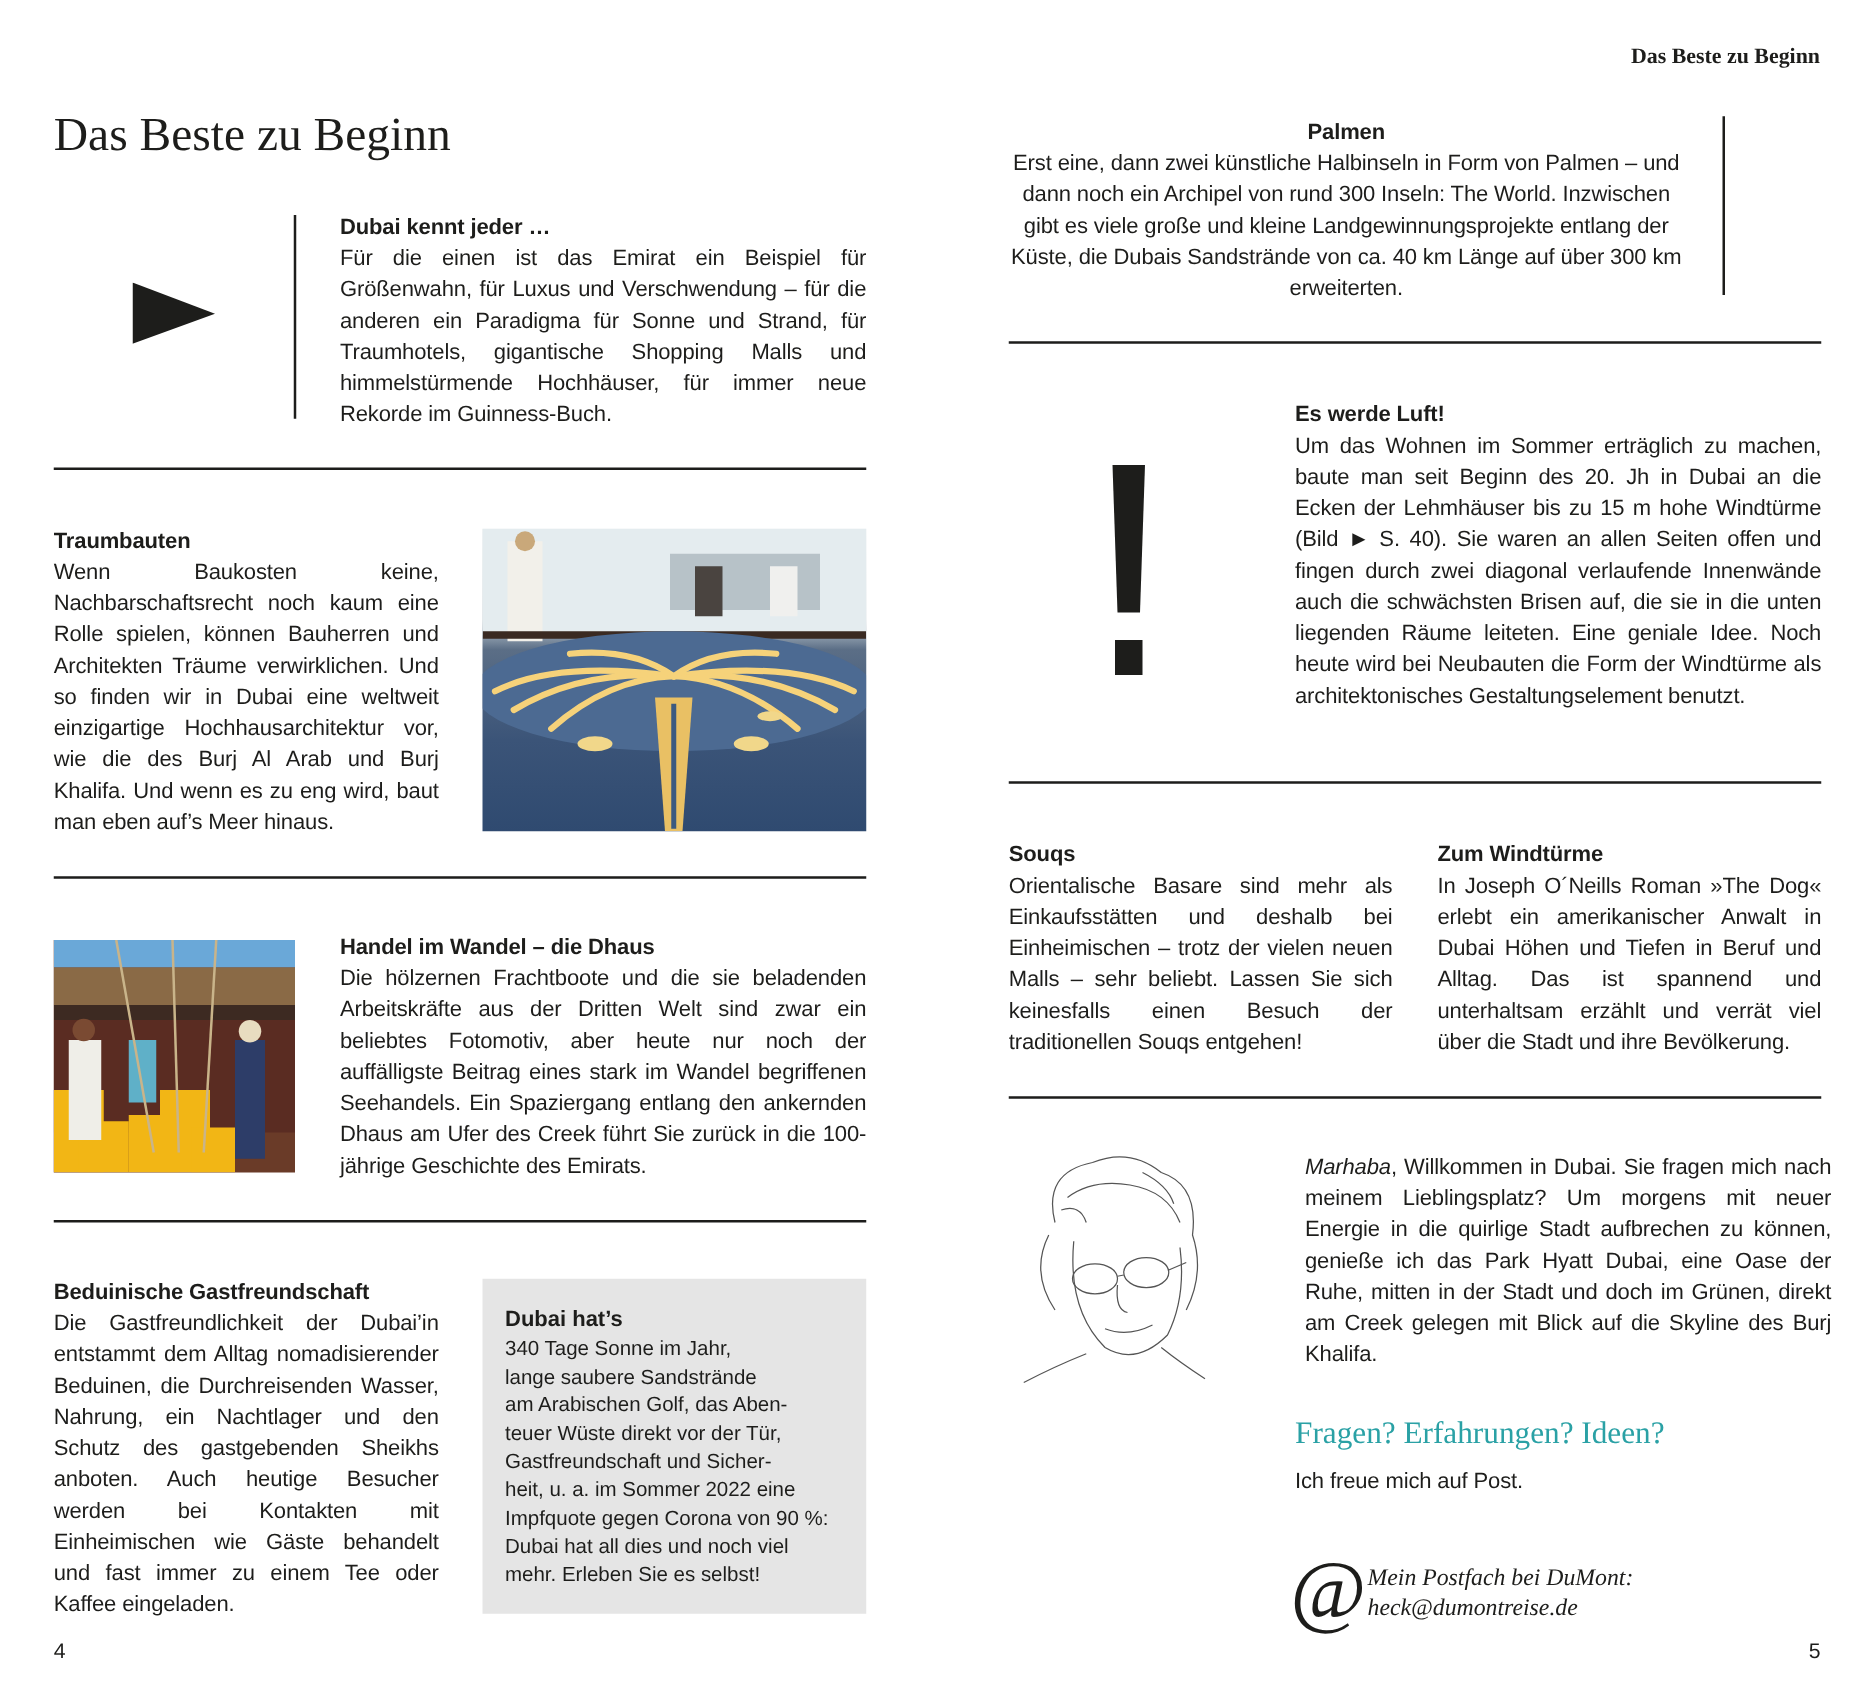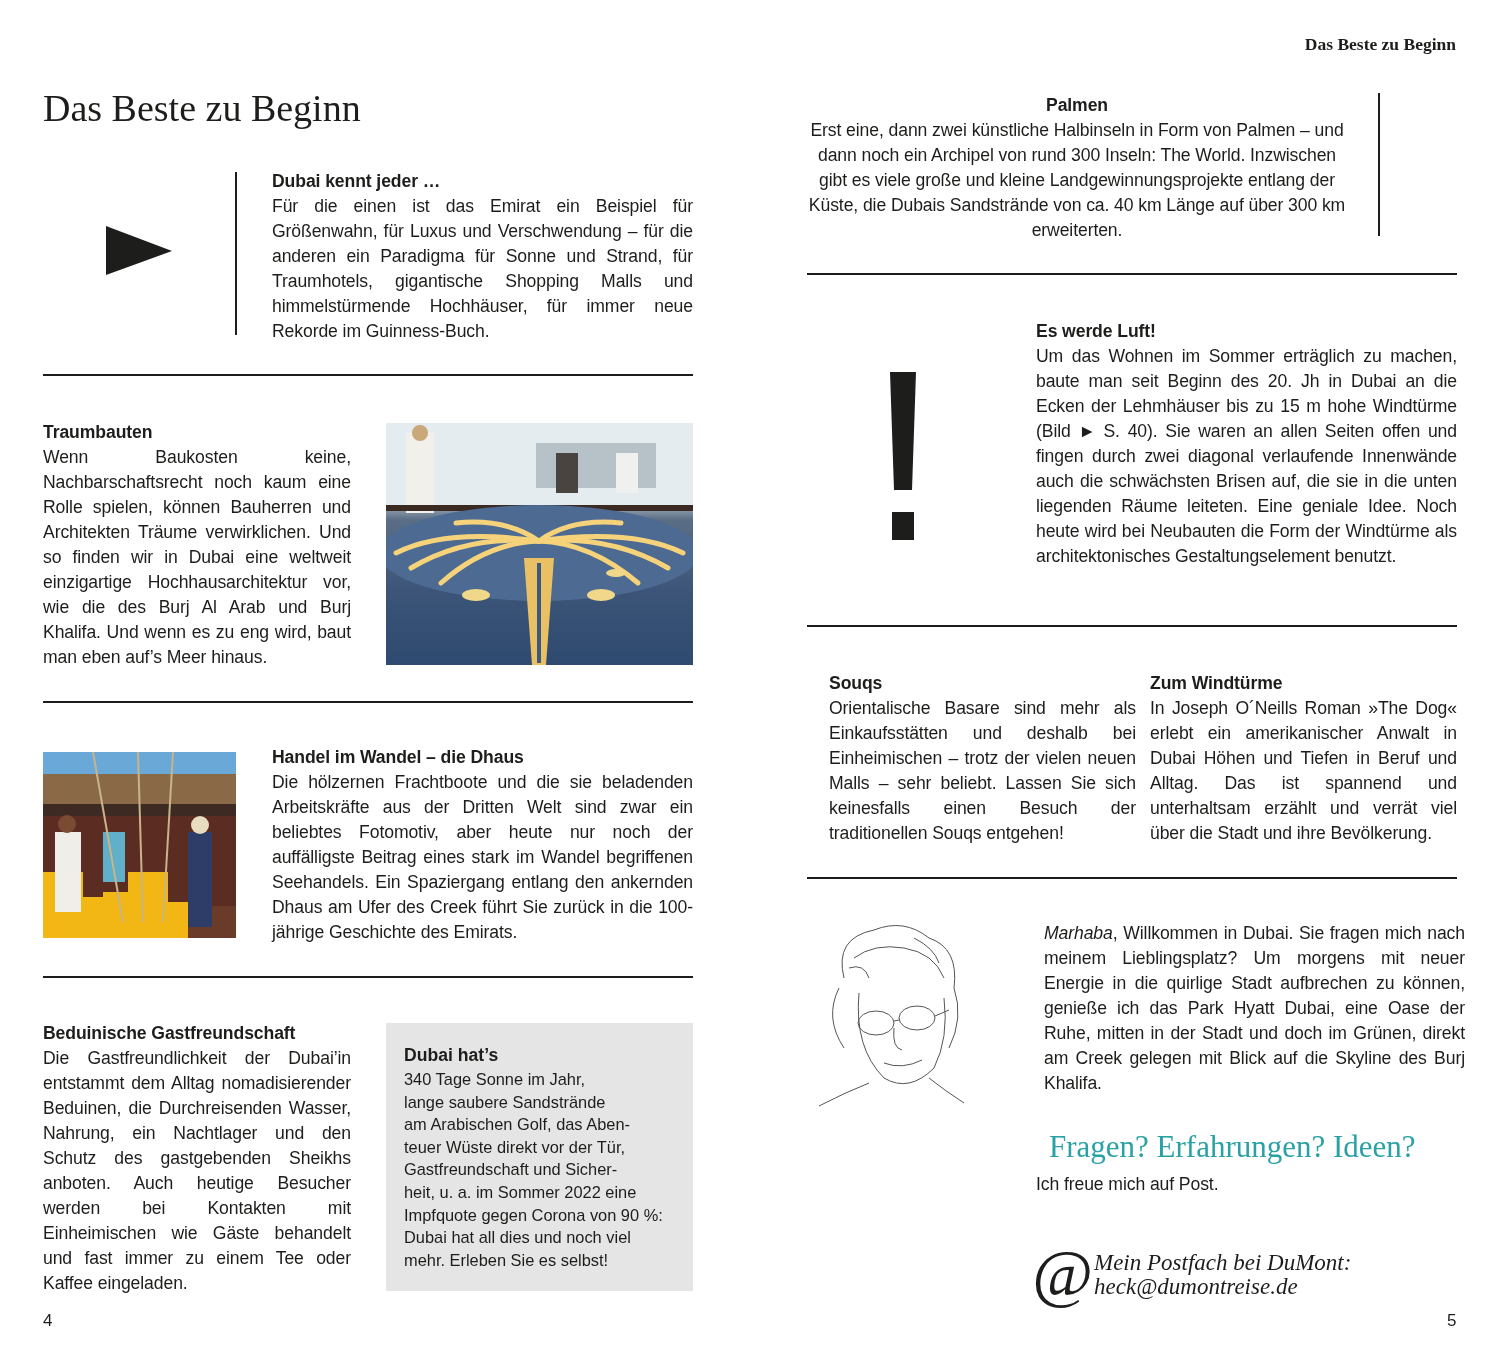--- a/index.html
+++ b/index.html
@@ -131,21 +131,21 @@
 <svg class="abs" style="left:888px;top:372px;" width="30" height="170">
   <polygon points="2,0 28,0 24,118 6,118" fill="#1d1d1b"></polygon>
   <rect x="4" y="140" width="22" height="28" fill="#1d1d1b"></rect>
 </svg>
 <div class="abs txt just" style="left:1036px;top:319px;width:421px;">
   <span class="hd">Es werde Luft!</span>
   <span>Um das Wohnen im Sommer erträglich zu machen, baute man seit Beginn des 20. Jh in Dubai an die Ecken der Lehmhäuser bis zu 15 m hohe Windtürme (Bild ► S. 40). Sie waren an allen Seiten offen und fingen durch zwei diagonal verlaufende Innenwände auch die schwächsten Brisen auf, die sie in die unten liegenden Räume leiteten. Eine geniale Idee. Noch heute wird bei Neubauten die Form der Windtürme als architektonisches Gestaltungselement benutzt.</span>
 </div>
 <div class="rule" style="left:807px;top:625px;width:650px;"></div>
 
-<div class="abs txt just" style="left:807px;top:671px;width:307px;margin-left:22px;">
+<div class="abs txt just" style="left:807px;top:671px;width:307px;">
   <span class="hd">Souqs</span>
   <span>Orientalische Basare sind mehr als Einkaufsstätten und deshalb bei Einheimischen – trotz der vielen neuen Malls – sehr beliebt. Lassen Sie sich keinesfalls einen Besuch der traditionellen Souqs entgehen!</span>
 </div>
 <div class="abs txt just" style="left:1150px;top:671px;width:307px;">
   <span class="hd">Zum Windtürme</span>
   <span>In Joseph O´Neills Roman »The Dog« erlebt ein amerikanischer Anwalt in Dubai Höhen und Tiefen in Beruf und Alltag. Das ist spannend und unterhaltsam erzählt und verrät viel über die Stadt und ihre Bevölkerung.</span>
 </div>
 <div class="rule" style="left:807px;top:877px;width:650px;"></div>
 
 <svg class="abs" style="left:814px;top:918px;" width="160" height="190" viewBox="0 0 160 190">
@@ -163,22 +163,22 @@
     <path d="M55,165 Q30,175 5,188"></path>
     <path d="M115,160 Q130,172 150,185"></path>
     <path d="M35,50 Q50,45 55,60"></path>
     <path d="M100,20 Q120,30 125,45"></path>
   </g>
 </svg>
 <div class="abs txt just" style="left:1044px;top:921px;width:421px;">
   <i>Marhaba</i><span>, Willkommen in Dubai. Sie fragen mich nach meinem Lieblingsplatz? Um morgens mit neuer Energie in die quirlige Stadt aufbrechen zu können, genieße ich das Park Hyatt Dubai, eine Oase der Ruhe, mitten in der Stadt und doch im Grünen, direkt am Creek gelegen mit Blick auf die Skyline des Burj Khalifa.</span>
 </div>
 
-<div class="abs teal" style="left:1036px;top:1128px;font-family:'Liberation Serif',serif;font-size:31px;line-height:38px;margin-left:13px;">Fragen? Erfahrungen? Ideen?</div>
+<div class="abs teal" style="left:1036px;top:1128px;font-family:'Liberation Serif',serif;font-size:25px;line-height:38px;">Fragen? Erfahrungen? Ideen?</div>
 <div class="abs txt" style="left:1036px;top:1172px;">Ich freue mich auf Post.</div>
 
 <div class="abs" style="left:1032px;top:1240px;font-family:'Liberation Serif',serif;font-size:66px;line-height:66px;font-style:italic;">@</div>
-<div class="abs" style="left:1094px;top:1251px;font-family:'Liberation Serif',serif;font-style:italic;font-size:23px;line-height:24px;">
+<div class="abs" style="left:1094px;top:1251px;font-family:'Liberation Serif',serif;font-style:italic;font-size:19px;line-height:24px;">
   <div>Mein Postfach bei DuMont:</div>
   <div>heck@dumontreise.de</div>
 </div>
 
 <div class="abs pagenum" style="left:1447px;top:1311px;">5</div>
 
 </body></html>

